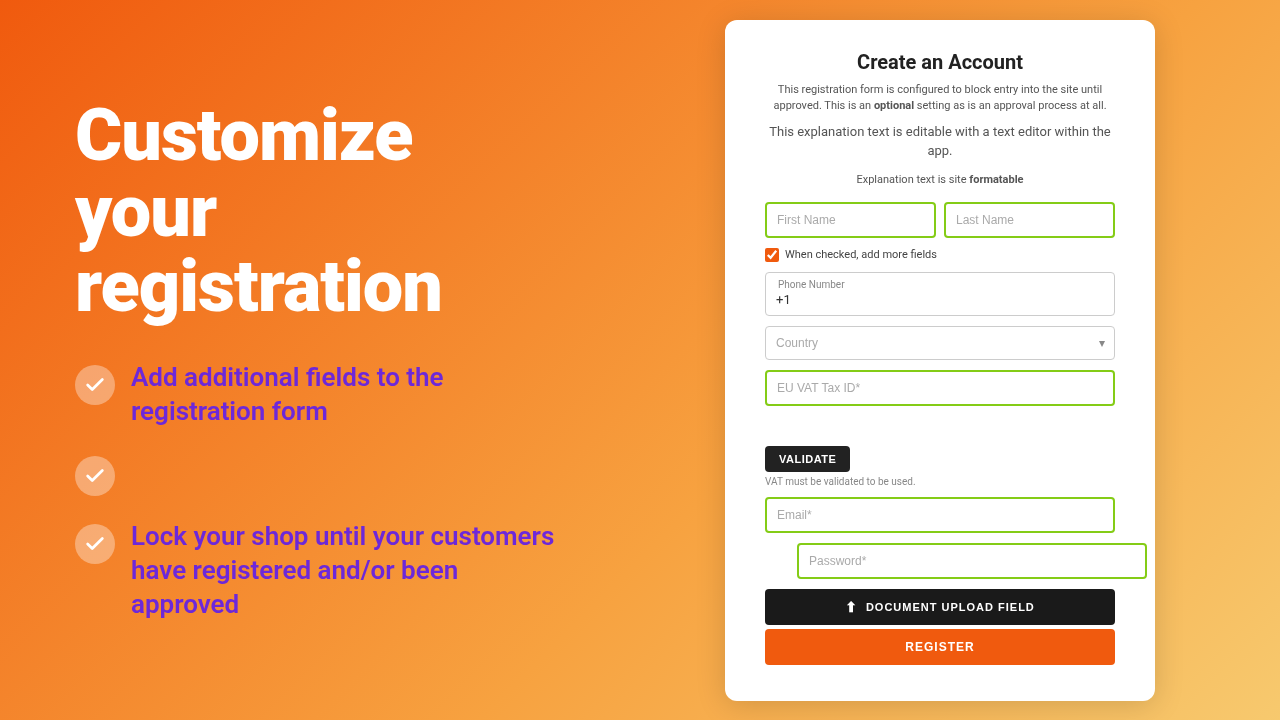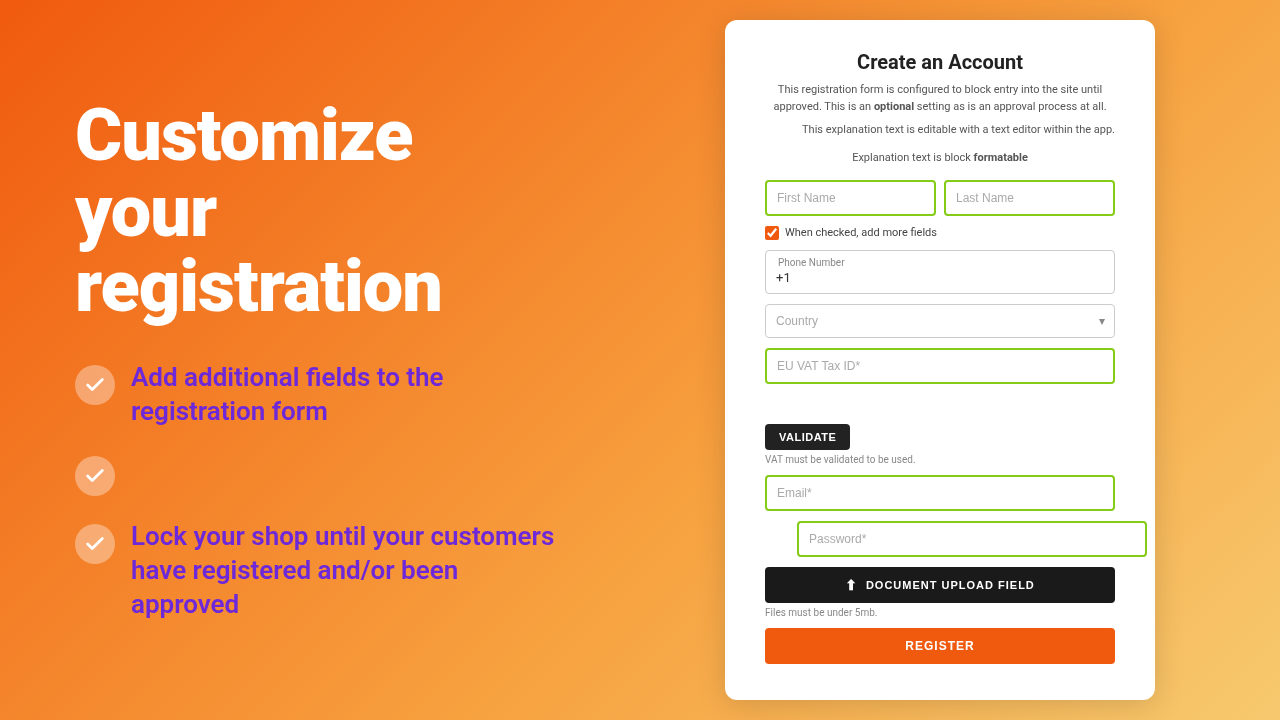--- a/index.html
+++ b/index.html
@@ -95,22 +95,22 @@
       color: #555;
       line-height: 1.5;
       margin-bottom: 7px;
     }
 
     .form-desc b {
       font-weight: 700;
     }
 
     .form-editable-note {
-      text-align: right;
-      font-size: 11px;
+      text-align: center;
+      font-size: 13px;
       color: #555;
       line-height: 1.5;
       margin-bottom: 12px;
     }
 
     .form-formattable-note {
       text-align: center;
       font-size: 11px;
       color: #555;
       margin-bottom: 16px;
@@ -322,21 +322,21 @@
     <h2 class="form-title">Create an Account</h2>
 
     <p class="form-desc">
       <span>This registration form is configured to block entry into the site until</span><br>
       <span>approved. This is an </span><b>optional</b><span> setting as is an approval process at all.</span>
     </p>
 
     <p class="form-editable-note">This explanation text is editable with a text editor within the app.</p>
 
     <p class="form-formattable-note">
-      <span>Explanation text is block </span><b>formatable</b>
+      <span>Explanation text is site </span><b>formatable</b>
     </p>
 
     
     <div class="name-row">
       <input class="form-input" type="text" placeholder="First Name" style="">
       <input class="form-input" type="text" placeholder="Last Name" style="">
     </div>
 
     
     <div class="checkbox-row">
@@ -371,19 +371,18 @@
     <input class="form-input" type="email" style="margin-bottom: 10px;" placeholder="Email*">
 
     
     <input class="form-input" type="password" style="margin-bottom: 10px; margin-left: 32px;" placeholder="Password*">
 
     
     <button class="upload-btn">
       <span class="upload-icon">⬆</span>
       <span>DOCUMENT UPLOAD FIELD</span>
     </button>
-    <p class="file-note">Files must be under 5mb.</p>
 
     
     <button class="register-btn">REGISTER</button>
 
   </div>
 </div>
 
 </body></html>

